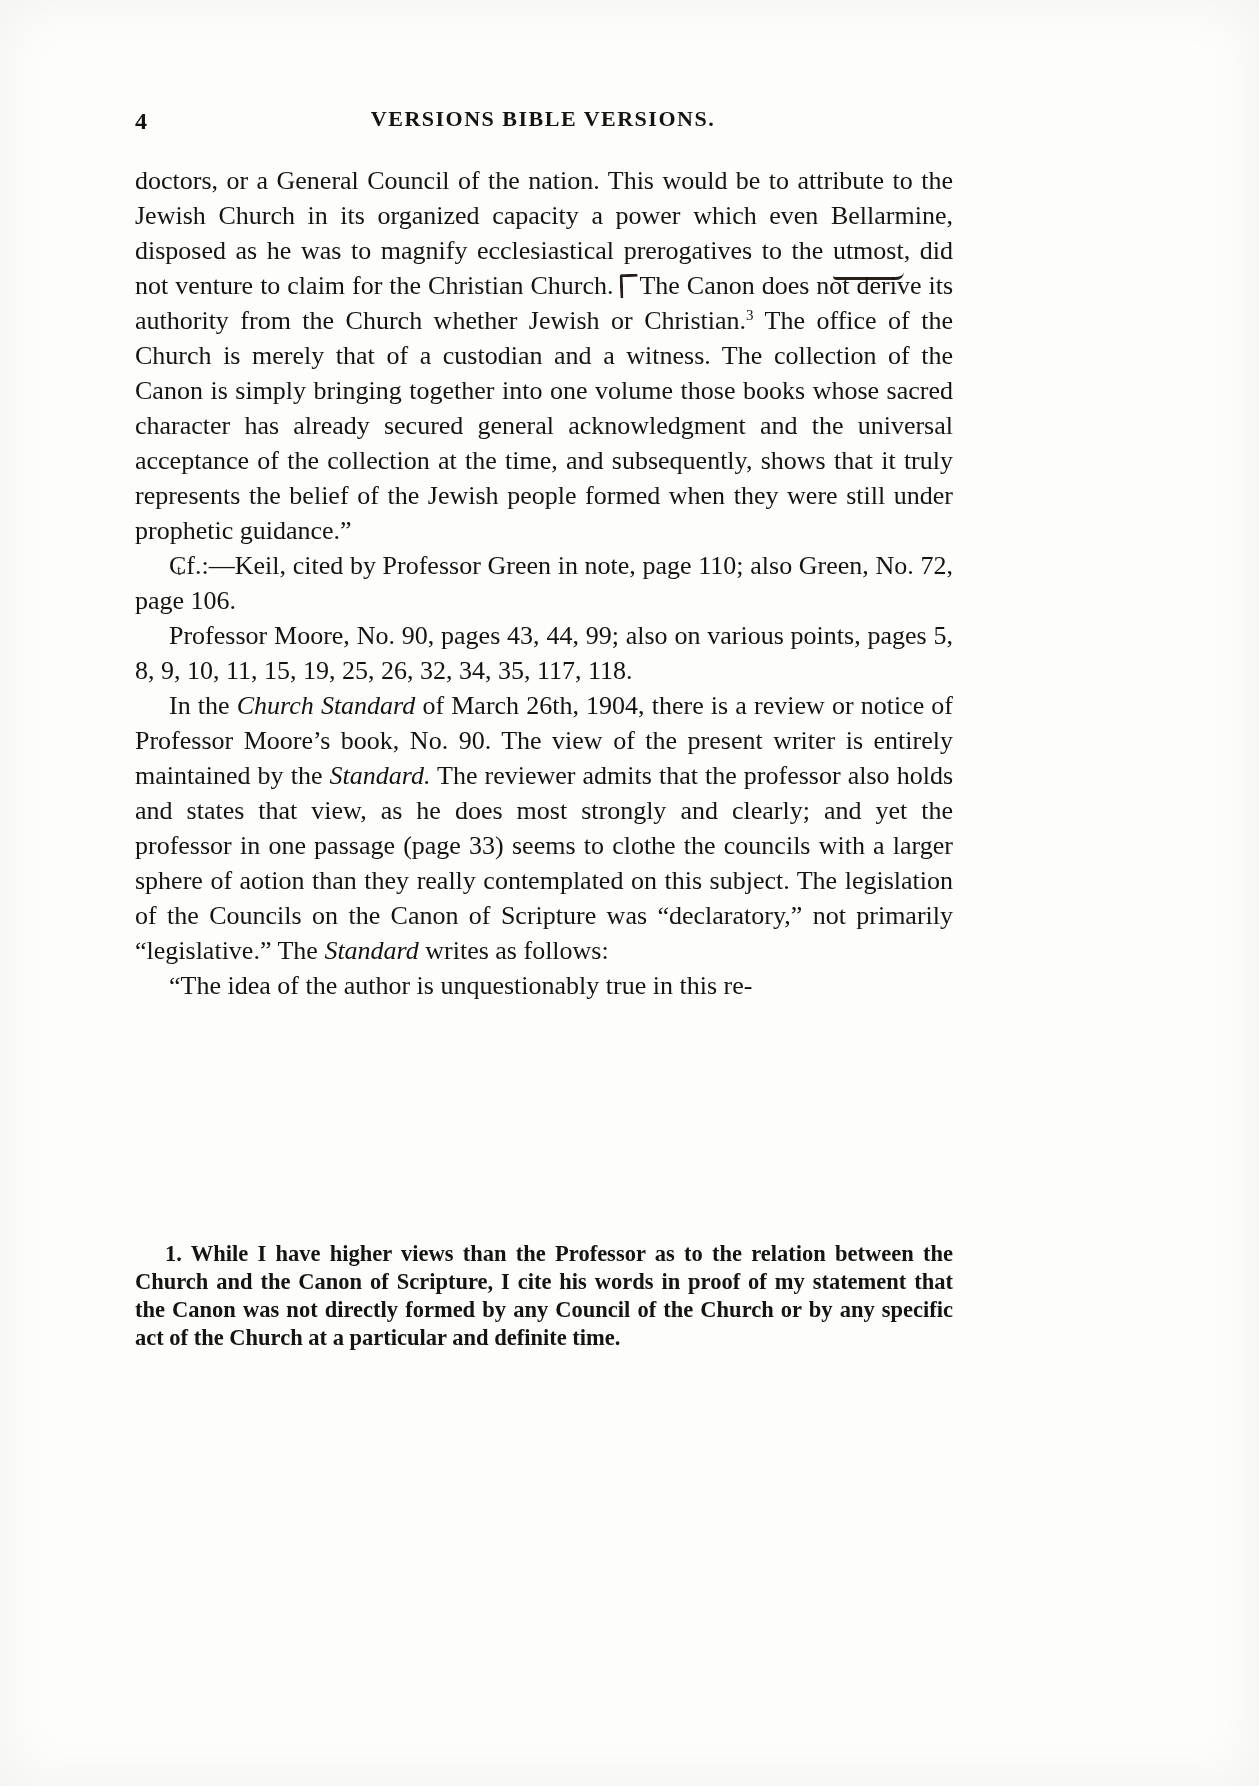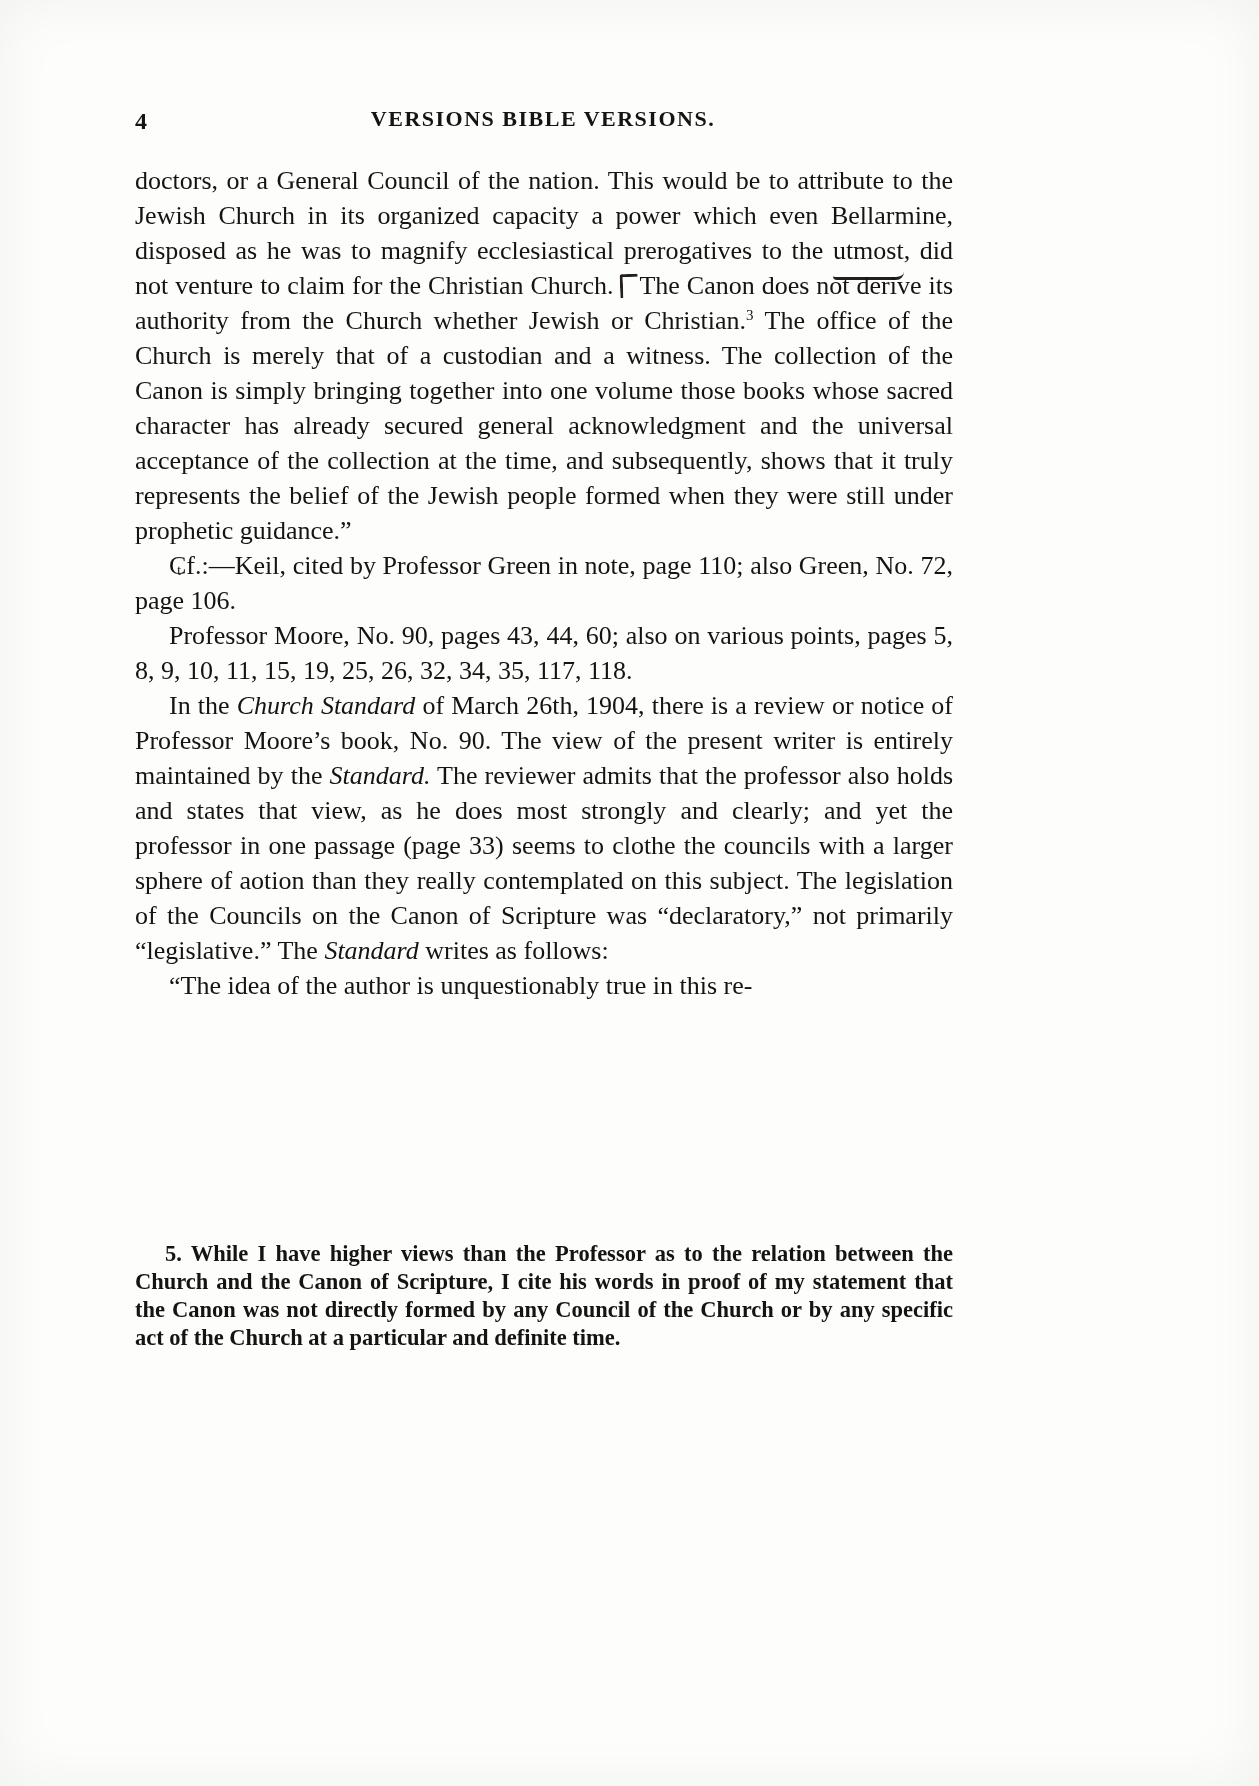--- a/index.html
+++ b/index.html
@@ -113,25 +113,25 @@
     <span class="running-title">VERSIONS BIBLE VERSIONS.</span>
   </div>
 
   <div class="body-text">
 
     <p><span>doctors, or a General Council of the nation. This would be to attribute to the Jewish Church in its organized capacity a power which even Bellarmine, disposed as he was to magnify ecclesiastical prerogatives to the </span><span class="pen-underline">utmost</span><span>, did not venture to claim for the Christian Church. </span><span class="pen-bracket"></span><span>The Canon does not derive its authority from the Church whether Jewish or Christian.</span><sup class="fn-ref">3</sup><span> The office of the Church is merely that of a custodian and a witness. The collection of the Canon is simply bringing together into one volume those books whose sacred character has already secured general acknowledgment and the universal acceptance of the collection at the time, and subsequently, shows that it truly represents the belief of the Jewish people formed when they were still under prophetic guidance.”</span></p>
 
     <p class="indent rel"><span class="margin-mark">t</span><span>Cf.:—Keil, cited by Professor Green in note, page 110; also Green, No. 72, page 106.</span></p>
 
 
-    <p class="indent"><span>Professor Moore, No. 90, pages 43, 44, 60; also on various points, pages 5, 8, 9, 10, 11, 15, 19, 25, 26, 32, 34, 35, 117, 118.</span></p>
+    <p class="indent"><span>Professor Moore, No. 90, pages 43, 44, 99; also on various points, pages 5, 8, 9, 10, 11, 15, 19, 25, 26, 32, 34, 35, 117, 118.</span></p>
 
     <p class="indent"><span>In the </span><span class="italic">Church Standard</span><span> of March 26th, 1904, there is a review or notice of Professor Moore’s book, No. 90. The view of the present writer is entirely maintained by the </span><span class="italic">Standard.</span><span> The reviewer admits that the professor also holds and states that view, as he does most strongly and clearly; and yet the professor in one passage (page 33) seems to clothe the councils with a larger sphere of aotion than they really contemplated on this subject. The legislation of the Councils on the Canon of Scripture was “declaratory,” not primarily “legislative.” The </span><span class="italic">Standard</span><span> writes as follows:</span></p>
 
     <p class="indent"><span>“The idea of the author is unquestionably true in this re-</span></p>
 
   </div>
 
   <div class="footnote">
-    <p><span>5. While I have higher views than the Professor as to the relation between the Church and the Canon of Scripture, I cite his words in proof of my statement that the Canon was not directly formed by any Council of the Church or by any specific act of the Church at a particular and definite time.</span></p>
+    <p><span>1. While I have higher views than the Professor as to the relation between the Church and the Canon of Scripture, I cite his words in proof of my statement that the Canon was not directly formed by any Council of the Church or by any specific act of the Church at a particular and definite time.</span></p>
   </div>
 
 </div>
 
 </body></html>

